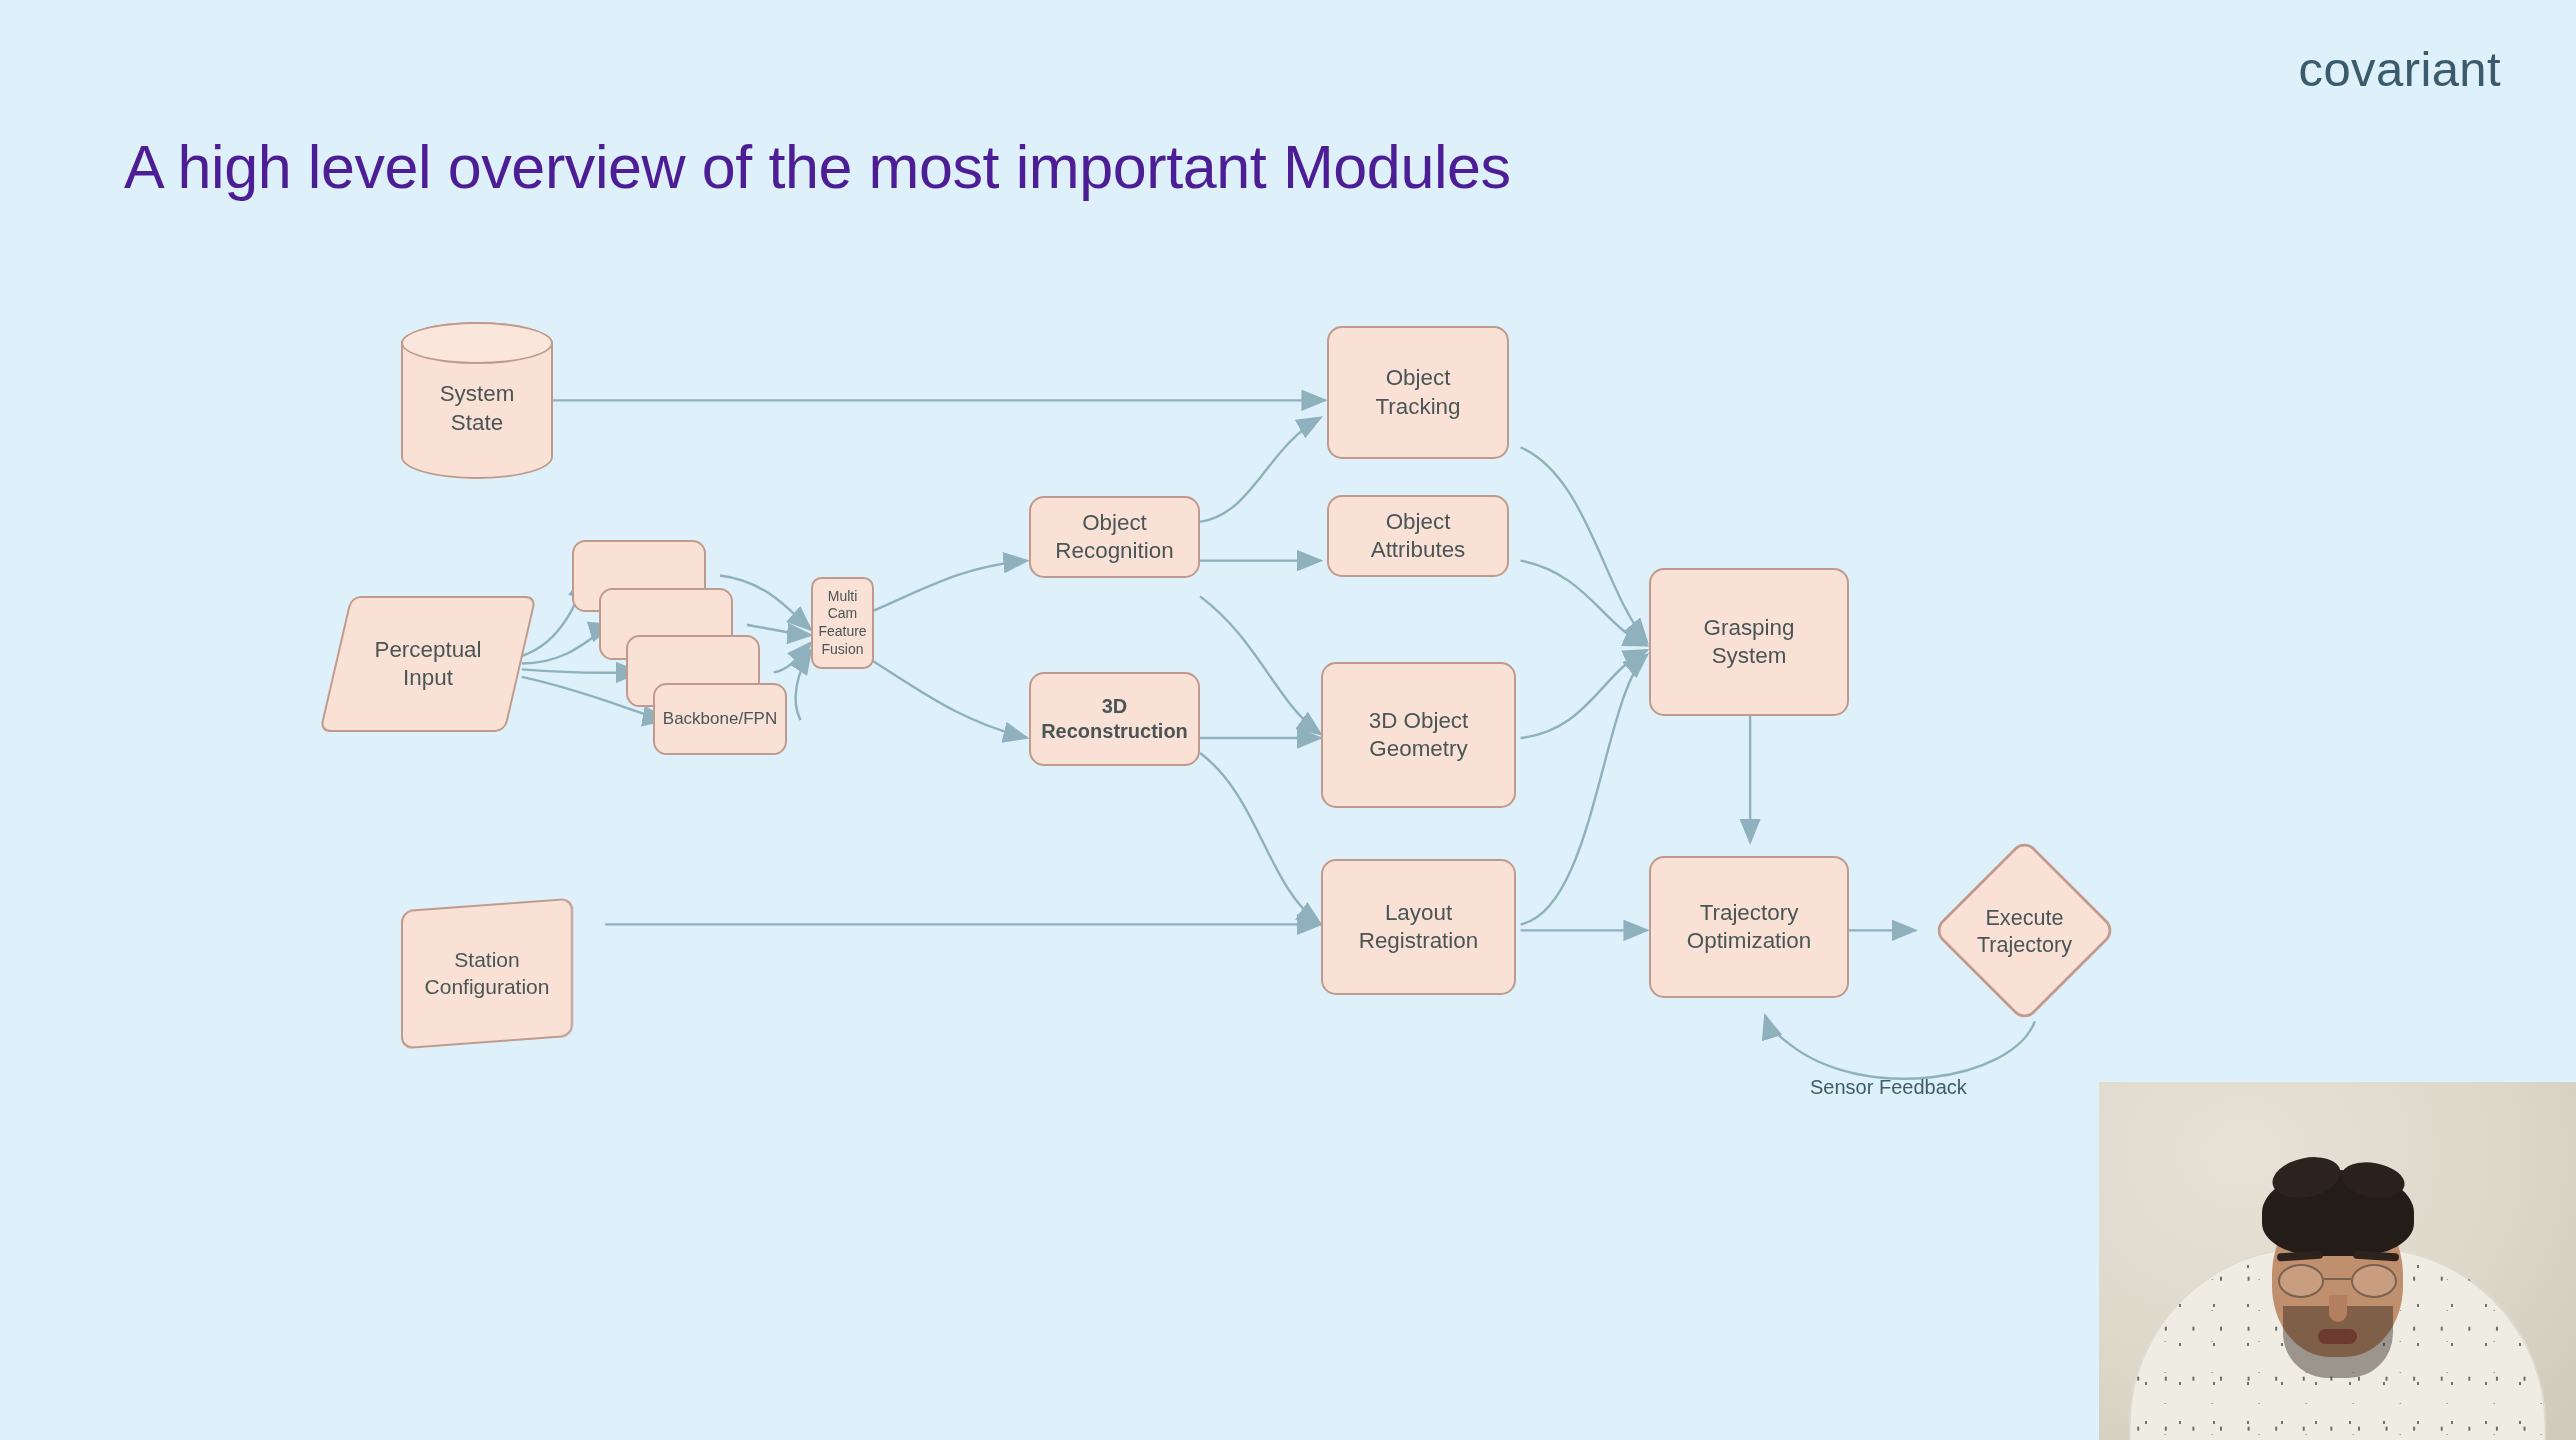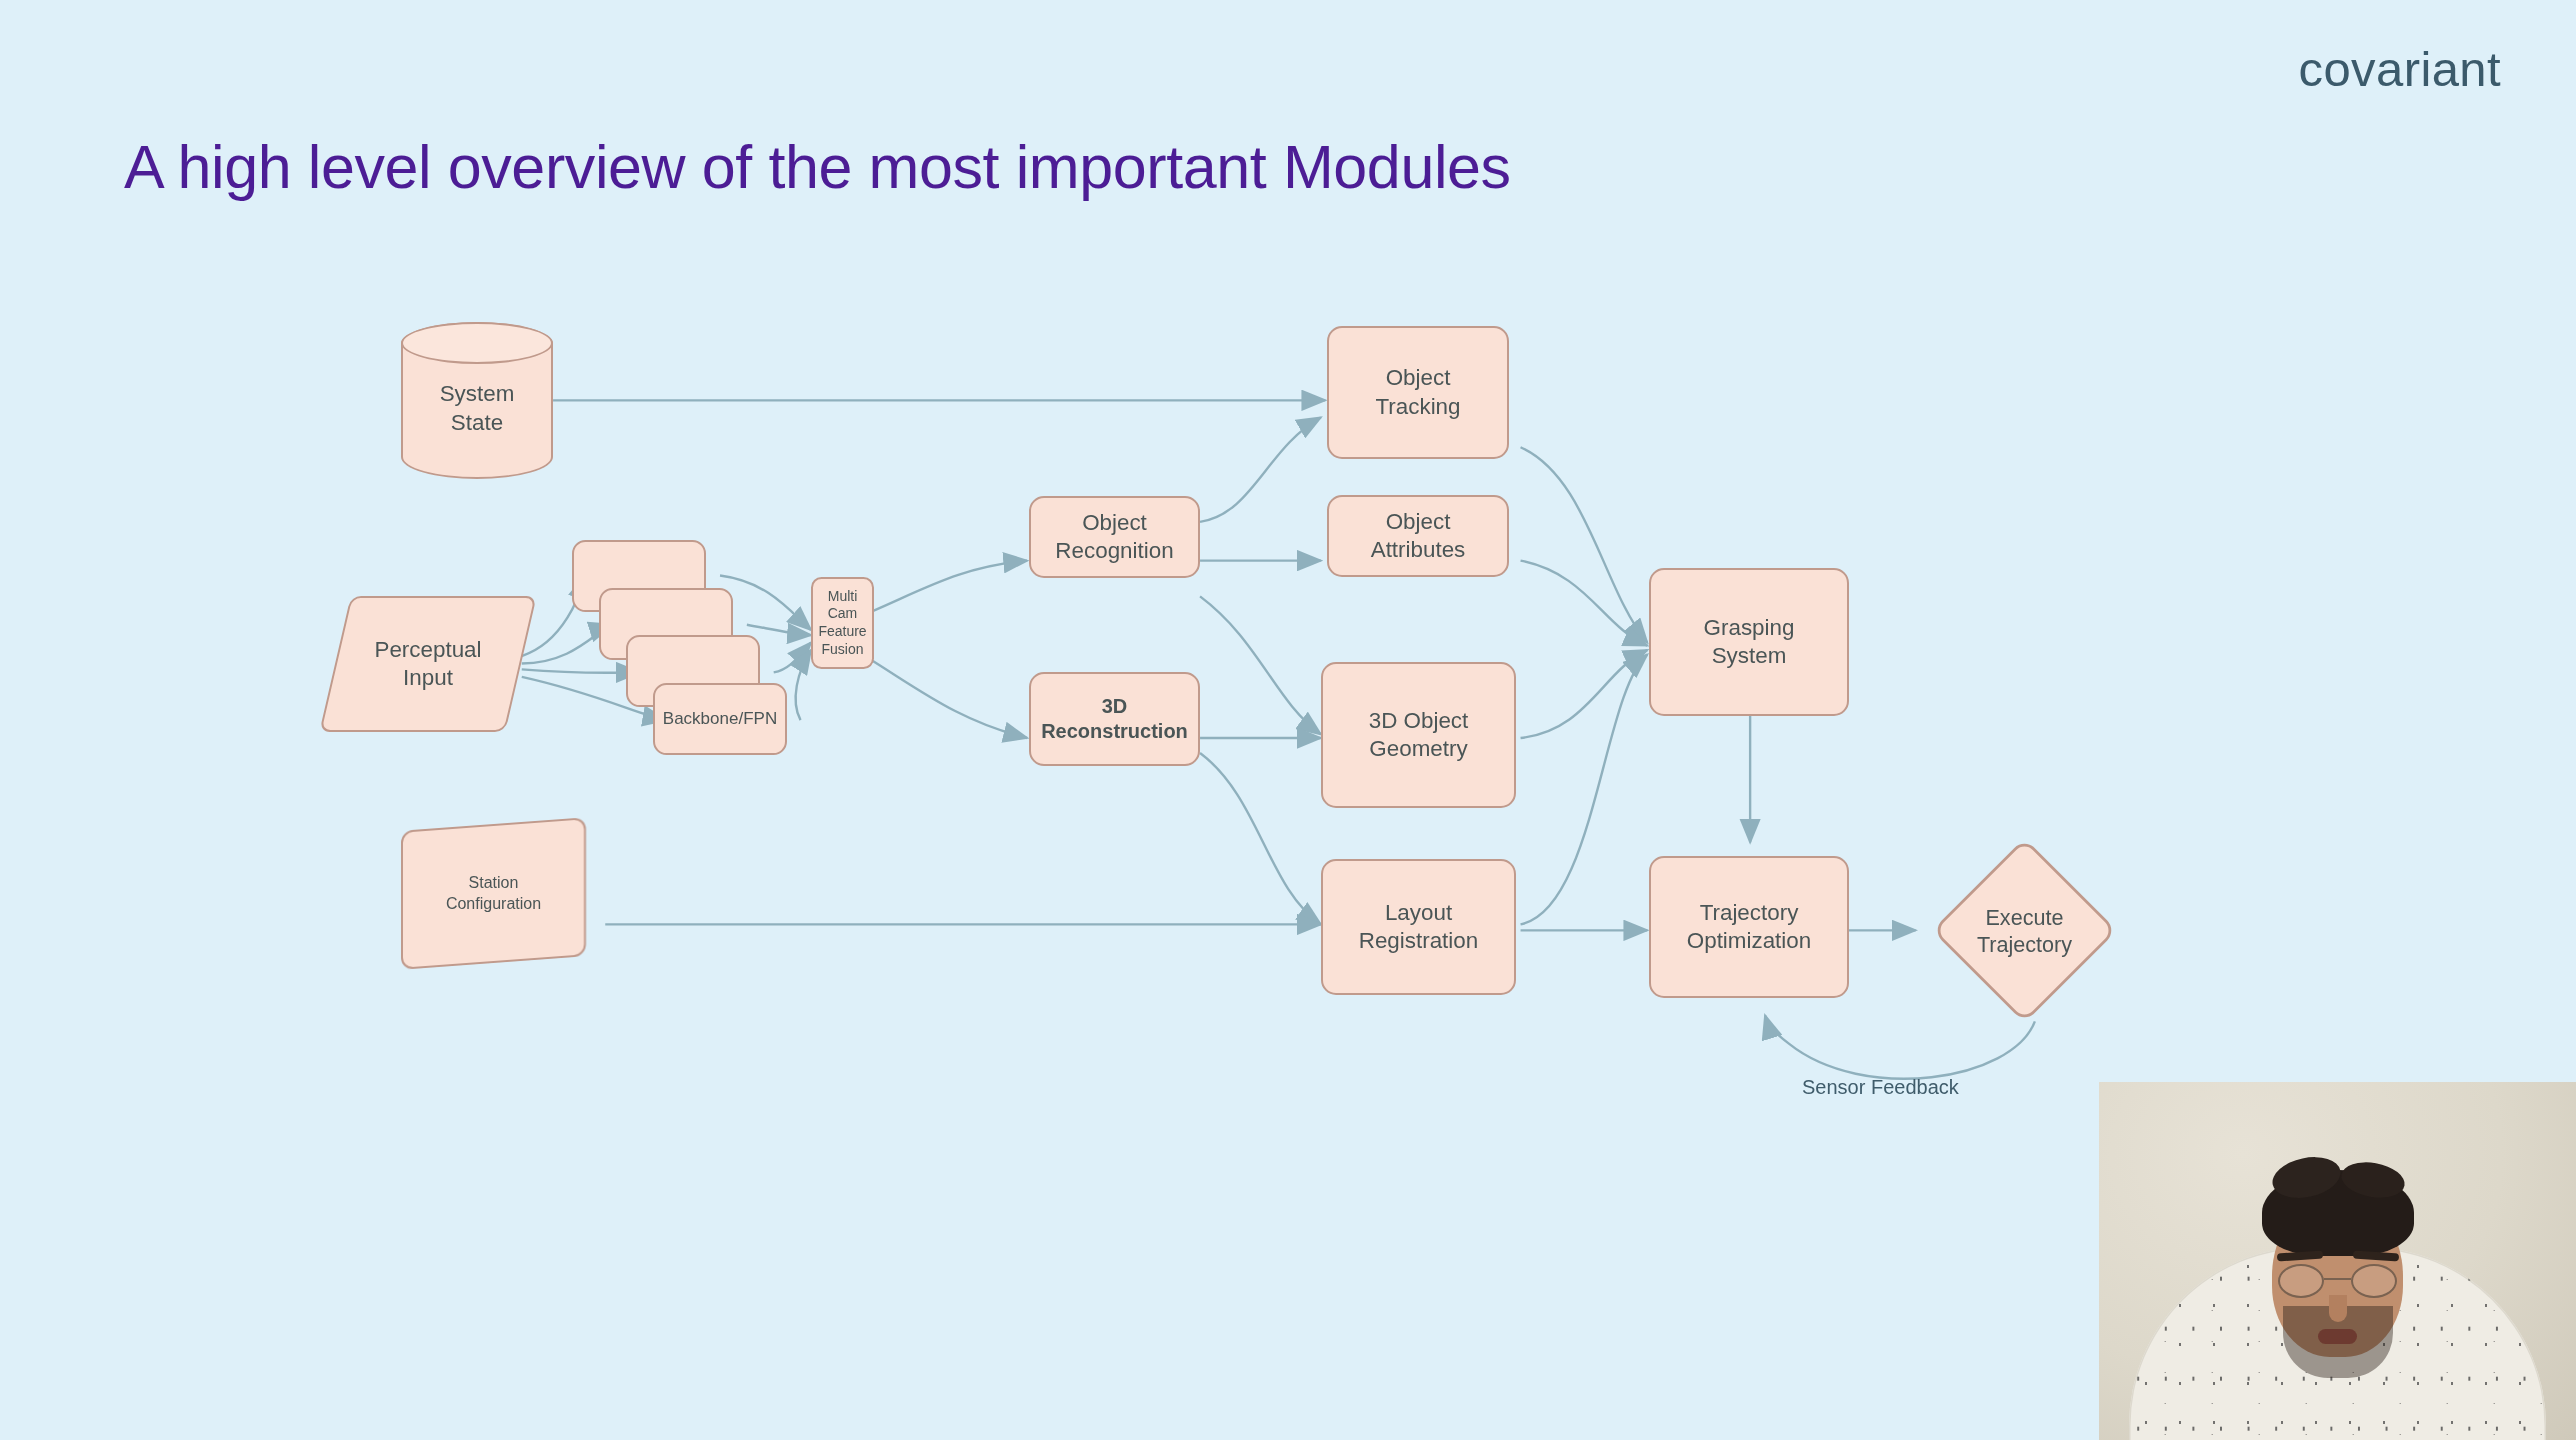--- a/index.html
+++ b/index.html
@@ -172,20 +172,21 @@
     display: flex; align-items: center; justify-content: center;
     color: #4a5556; font-size: 17px; text-align: right;
   }
 
   
   .edge-label {
     position: absolute;
     color: #3f5c6b;
     font-size: 20px;
     white-space: nowrap;
+    margin-left: 8px;
   }
 
   
   #webcam-overlay {
     position: absolute;
     right: 0;
     bottom: 0;
     width: 477px;
     height: 359px;
     overflow: hidden;
@@ -465,21 +466,21 @@
       </span>
     </div>
 
     <div class="node" style="left:1321px; top:859px; width:195px; height:136px; font-size:22.4px;">
       <span class="lbl">
         <span>Layout</span><br>
         <span>Registration</span>
       </span>
     </div>
 
-    <div class="node node-trapezoid" style="left:401px; top:824px; width:185px; height:139px; font-size:16px;">
+    <div class="node node-trapezoid" style="left:401px; top:904px; width:172px; height:139px; font-size:21px;">
       <div class="shape"></div>
       <span class="lbl">
         <span>Station</span><br>
         <span>Configuration</span>
       </span>
     </div>
 
     <div class="node" style="left:1649px; top:568px; width:200px; height:148px; font-size:22.4px;">
       <span class="lbl">
         <span>Grasping</span><br>

